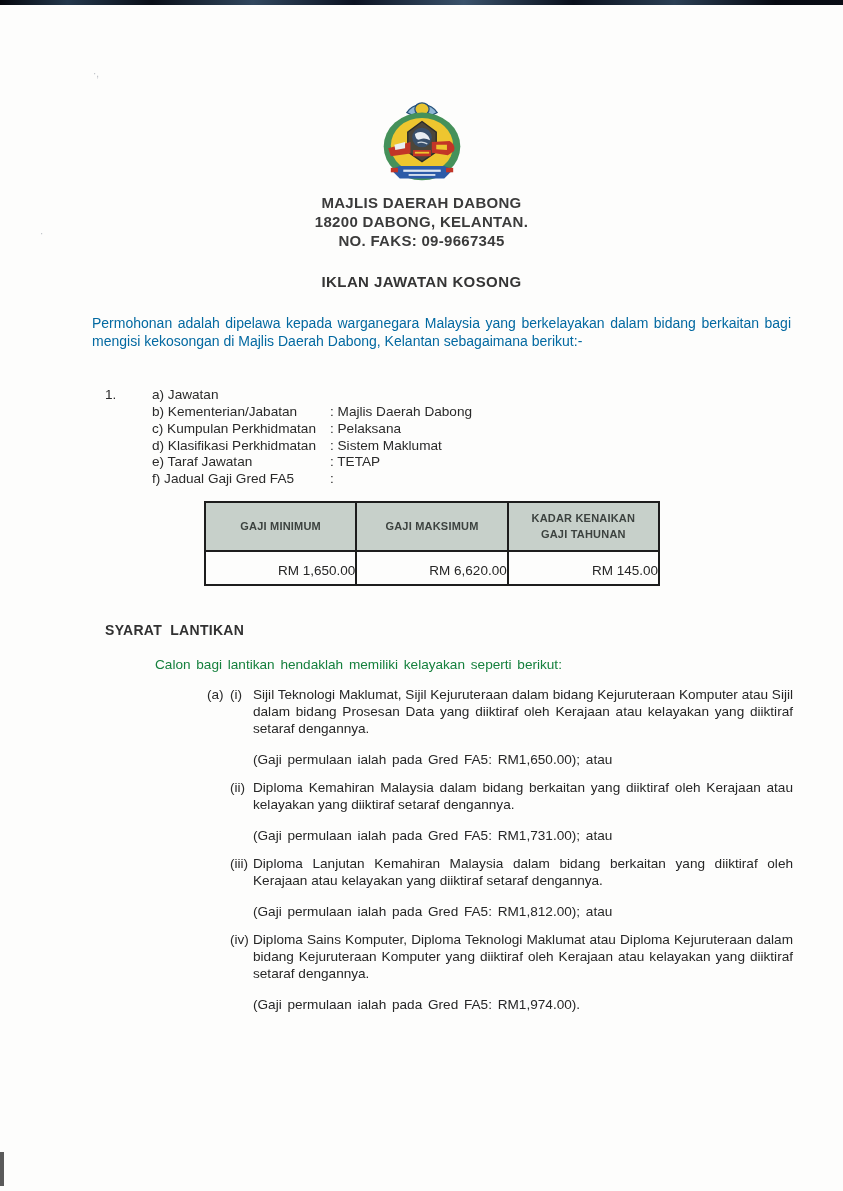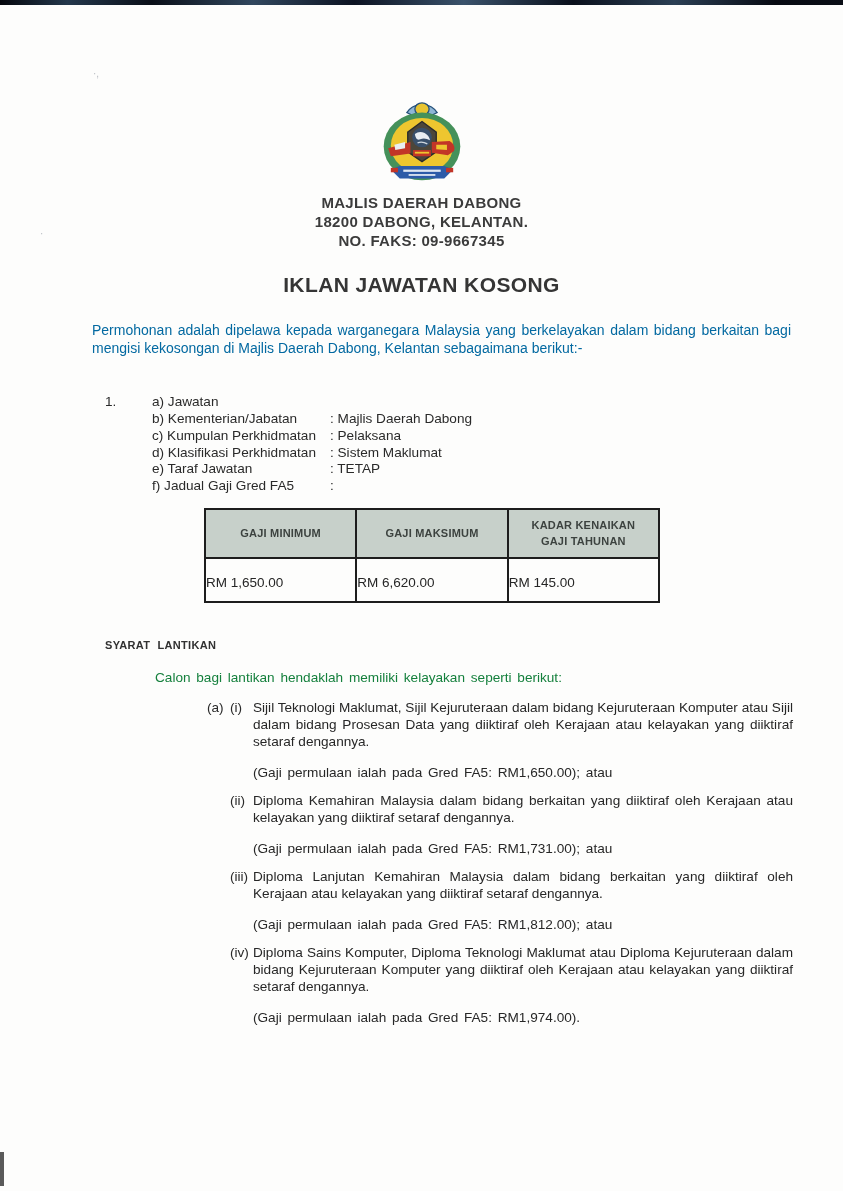--- a/index.html
+++ b/index.html
@@ -24,21 +24,21 @@
   .logo-wrap { text-align: center; padding-top: 98px; }
   .logo-wrap svg { display: inline-block; }
 
   .org-block { text-align: center; margin-top: 3px; }
   .org-line {
     font-weight: bold; font-size: 15px; line-height: 19px;
     color: #3b3b3b; letter-spacing: .3px;
   }
   .doc-title {
     text-align: center; margin-top: 23px;
-    font-weight: bold; font-size: 21px; color: #353535; letter-spacing: .4px;
+    font-weight: bold; font-size: 15px; color: #353535; letter-spacing: .4px;
   }
 
   .intro {
     margin: 25px 52px 0 92px;
     font-size: 14px; line-height: 17.6px;
     text-align: justify; color: #0369a1;
   }
 
   .job-list { margin: 37px 0 0 105px; font-size: 13.6px; line-height: 16.8px; }
   .job-row { display: flex; }
@@ -55,29 +55,29 @@
   table.salary th {
     background: #c7d0ca;
     border: 2px solid #1d1d1d;
     height: 49px;
     font-size: 11px; font-weight: bold; color: #3c423f;
     text-align: center; vertical-align: middle;
     padding: 2px 14px; line-height: 16px; letter-spacing: .2px;
   }
   table.salary td {
     border: 2px solid #1d1d1d;
-    height: 44px;
+    height: 34px;
     font-size: 13.5px; color: #262626;
-    text-align: left; vertical-align: middle;
+    text-align: right; vertical-align: middle;
     padding-top: 6px;
   }
 
   .syarat-heading {
     margin: 36px 0 0 105px;
-    font-weight: bold; font-size: 11px; color: #313131;
+    font-weight: bold; font-size: 14px; color: #313131;
     word-spacing: 4px; letter-spacing: .3px;
   }
   .syarat-intro {
     margin: 19px 0 0 155px;
     font-size: 13.6px; color: #15803d; word-spacing: 2px;
   }
 
   .req-list { margin: 14px 0 0 207px; width: 586px; }
   .req-item { display: flex; margin-top: 11px; font-size: 13.6px; line-height: 17px; }
   .req-item:first-child { margin-top: 14px; }

